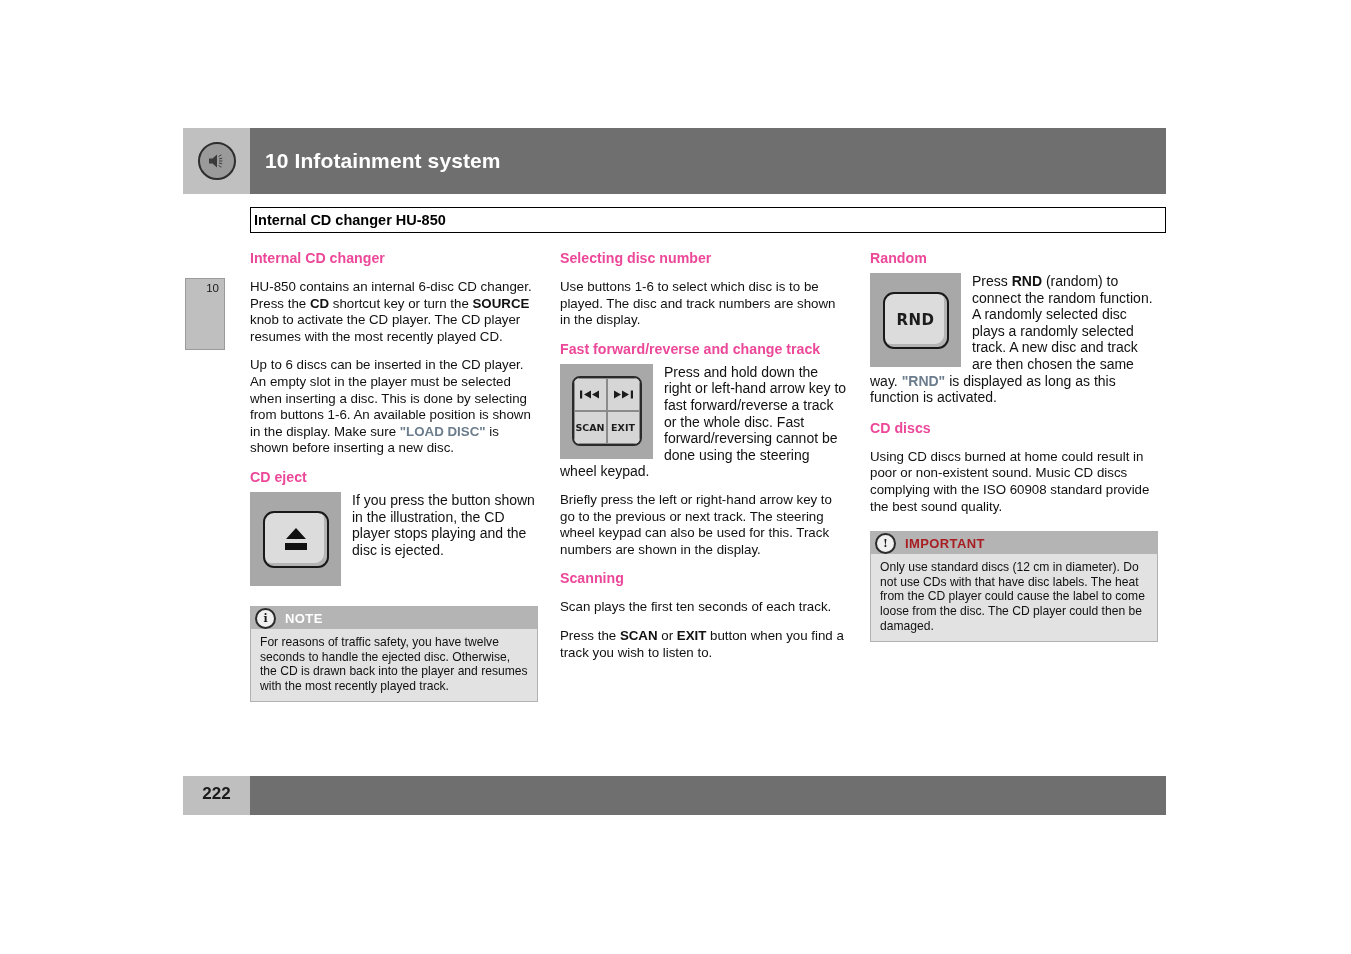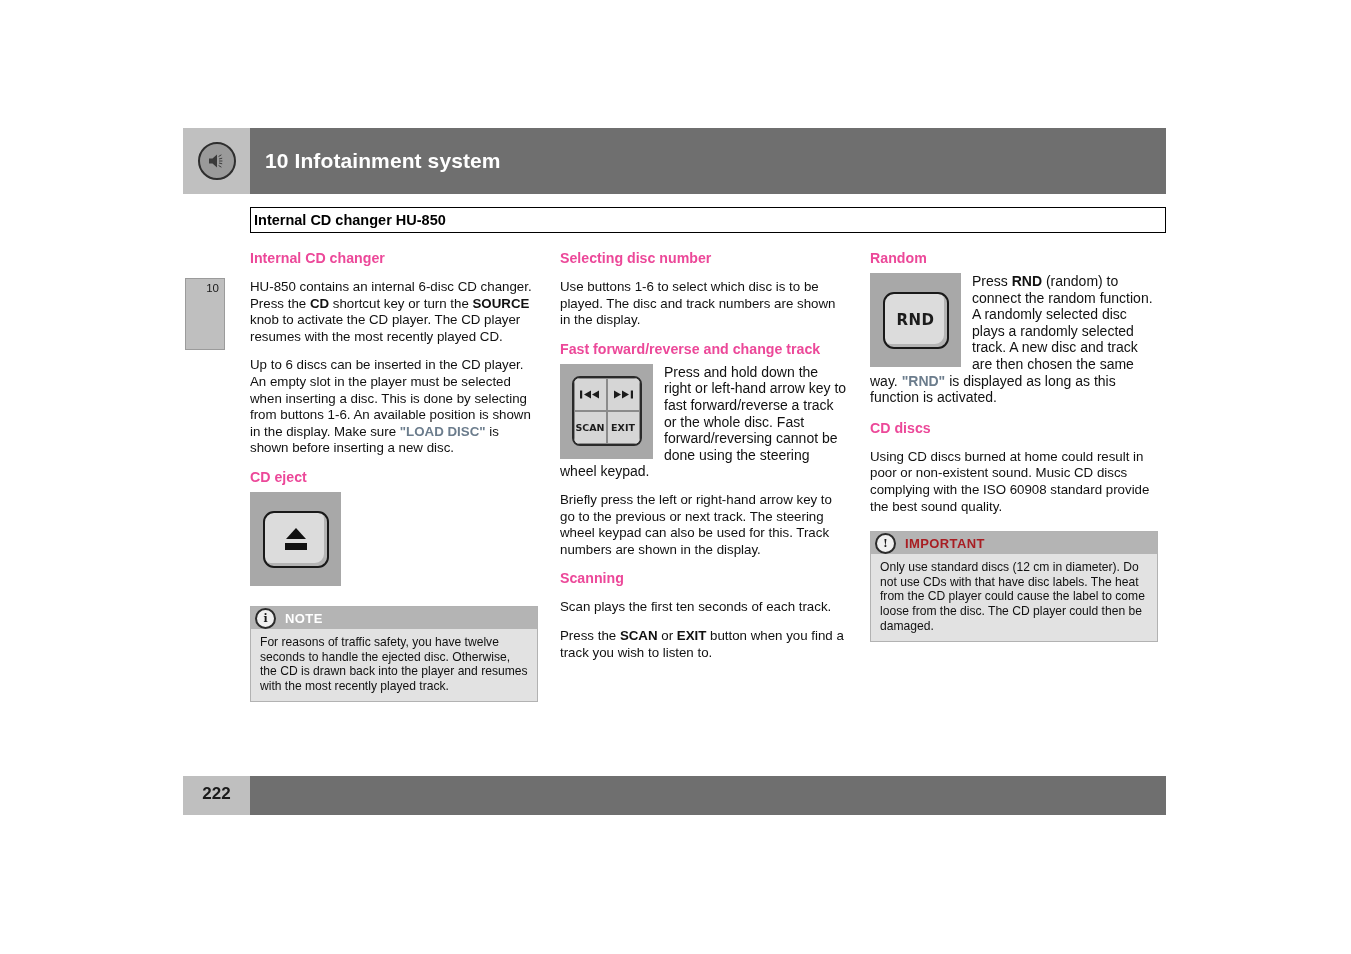--- a/index.html
+++ b/index.html
@@ -333,20 +333,21 @@
 
         <div class="fig-row">
           <div class="fig">
             <div class="btn-face">
               <div class="eject-glyph">
                 <div class="eject-tri"></div>
                 <div class="eject-bar"></div>
               </div>
             </div>
           </div>
+          <div class="fig-text">If you press the button shown in the illustration, the CD player stops playing and the disc is ejected.</div>
         </div>
 
         <div class="callout">
           <div class="callout-head">
             <div class="callout-badge">i</div>
             <span class="callout-label note">NOTE</span>
           </div>
           <div class="callout-body">For reasons of traffic safety, you have twelve seconds to handle the ejected disc. Otherwise, the CD is drawn back into the player and resumes with the most recently played track.</div>
         </div>
 

